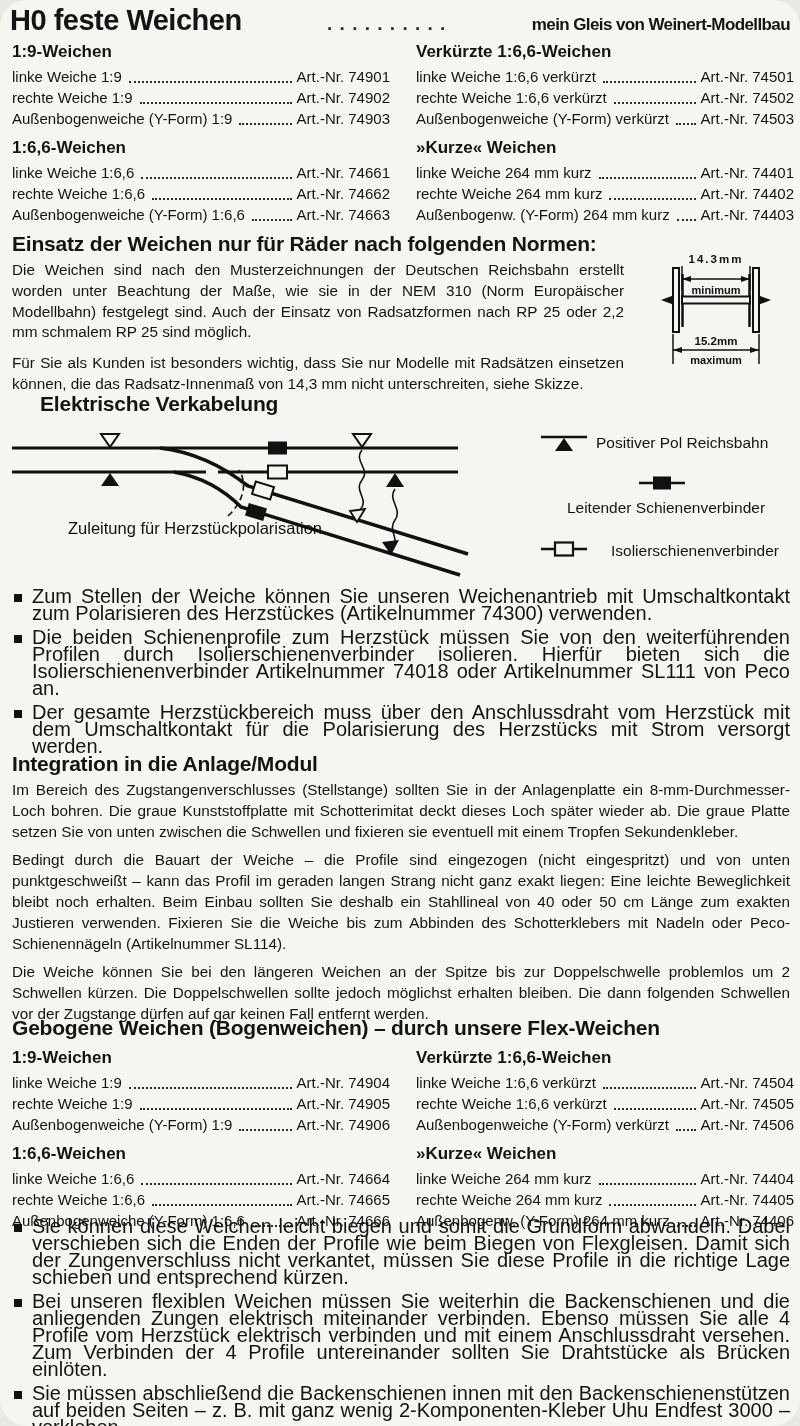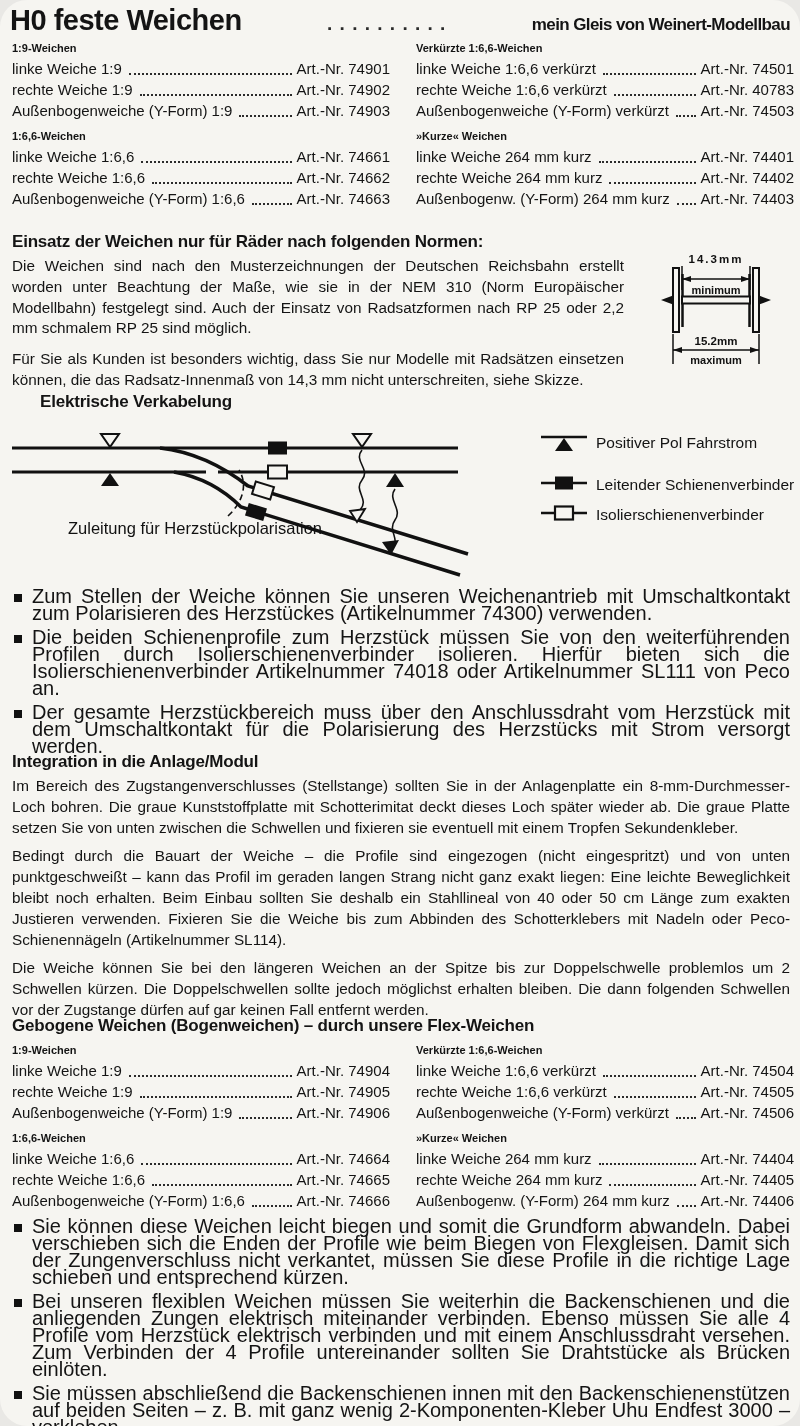--- a/index.html
+++ b/index.html
@@ -11,27 +11,27 @@
     border-radius:27px;
   }
   .abs{position:absolute;}
   
   .title-row{left:10px;top:4px;width:780px;display:flex;align-items:baseline;justify-content:space-between;}
   .title-main{font-size:29px;font-weight:bold;letter-spacing:-0.5px;white-space:nowrap;}
   .title-right{font-size:17px;font-weight:bold;letter-spacing:-0.6px;white-space:nowrap;}
   .title-dots{font-size:19px;font-weight:bold;color:#2a2a2a;white-space:nowrap;margin:0 8px;letter-spacing:1px;}
   
   .plists{width:782px;display:grid;grid-template-columns:378px 378px;column-gap:26px;row-gap:9px;}
-  .pgroup-heading{font-size:11px;font-weight:bold;margin-bottom:4px;}
+  .pgroup-heading{font-size:17px;font-weight:bold;margin-bottom:4px;}
   .prow{display:flex;align-items:flex-end;font-size:15px;line-height:21px;}
   .pname{white-space:nowrap;}
   .pnum{white-space:nowrap;}
   .leader{flex:1;border-bottom:2px dotted #2b2b2b;margin:0 5px 4px 7px;min-width:12px;}
   
-  .h2{font-size:17px;font-weight:bold;letter-spacing:-0.2px;}
+  .h2{font-size:21px;font-weight:bold;letter-spacing:-0.2px;}
   .body-text{font-size:15.3px;line-height:20.8px;text-align:justify;}
   .para{margin:0 0 7px 0;}
   
   .bullet{display:flex;margin-bottom:7px;}
   .bmark{flex:none;width:8px;height:8px;background:#111;margin:6px 10px 0 2px;}
   .btext{flex:1;font-size:20px;line-height:17px;text-align:justify;}
   
   .legend-row{display:flex;align-items:center;}
   .legend-label{font-size:15.5px;white-space:nowrap;}
   .legend-sym{flex:none;margin-right:8px;}
@@ -72,21 +72,21 @@
       <div class="pgroup">
         <div class="pgroup-heading">Verkürzte 1:6,6-Weichen</div>
         <div class="prow">
           <span class="pname">linke Weiche 1:6,6 verkürzt</span>
           <span class="leader"></span>
           <span class="pnum">Art.-Nr. 74501</span>
         </div>
         <div class="prow">
           <span class="pname">rechte Weiche 1:6,6 verkürzt</span>
           <span class="leader"></span>
-          <span class="pnum">Art.-Nr. 40783</span>
+          <span class="pnum">Art.-Nr. 74502</span>
         </div>
         <div class="prow">
           <span class="pname">Außenbogenweiche (Y-Form) verkürzt</span>
           <span class="leader"></span>
           <span class="pnum">Art.-Nr. 74503</span>
         </div>
       </div>
       <div class="pgroup">
         <div class="pgroup-heading">1:6,6-Weichen</div>
         <div class="prow">
@@ -194,30 +194,30 @@
     <path d="M218,96 C231,84 239,66 229,50" fill="none" stroke="#111" stroke-width="1.6" stroke-dasharray="6 4"></path>
     <text x="58" y="114" font-size="16.5" fill="#111">Zuleitung für Herzstückpolarisation</text>
   </svg>
 
   <div class="abs" id="legend" style="left:540px;top:426px;width:252px;">
       <div class="legend-row" style="margin-top: 3px;">
         <span class="legend-sym"><svg width="48" height="24" viewBox="0 0 48 24">
             <line x1="1" y1="8" x2="47" y2="8" stroke="#111" stroke-width="2.6"></line>
             <polygon points="15,22 33,22 24,9" fill="#111"></polygon>
           </svg></span>
-        <span class="legend-label">Positiver Pol Fahrstrom</span>
-      </div>
-      <div class="legend-row" style="margin-top: 14px;">
+        <span class="legend-label">Positiver Pol Reichsbahn</span>
+      </div>
+      <div class="legend-row" style="margin-top: 14px; flex-direction: column;">
         <span class="legend-sym"><svg width="48" height="24" viewBox="0 0 48 24">
             <line x1="1" y1="12" x2="47" y2="12" stroke="#111" stroke-width="2.6"></line>
             <rect x="15" y="5.5" width="18" height="13" fill="#111"></rect>
           </svg></span>
         <span class="legend-label">Leitender Schienenverbinder</span>
       </div>
-      <div class="legend-row" style="margin-top: 2px;">
+      <div class="legend-row" style="margin-top: 20px; gap: 15px;">
         <span class="legend-sym"><svg width="48" height="24" viewBox="0 0 48 24">
             <line x1="1" y1="12" x2="47" y2="12" stroke="#111" stroke-width="2.6"></line>
             <rect x="15" y="5.5" width="18" height="13" fill="#f6f5f1" stroke="#111" stroke-width="2.2"></rect>
           </svg></span>
         <span class="legend-label">Isolierschienenverbinder</span>
       </div>
     </div>
 
   <div class="abs" id="wiring-bullets" style="left:12px;top:588px;width:778px;">
       <div class="bullet">

